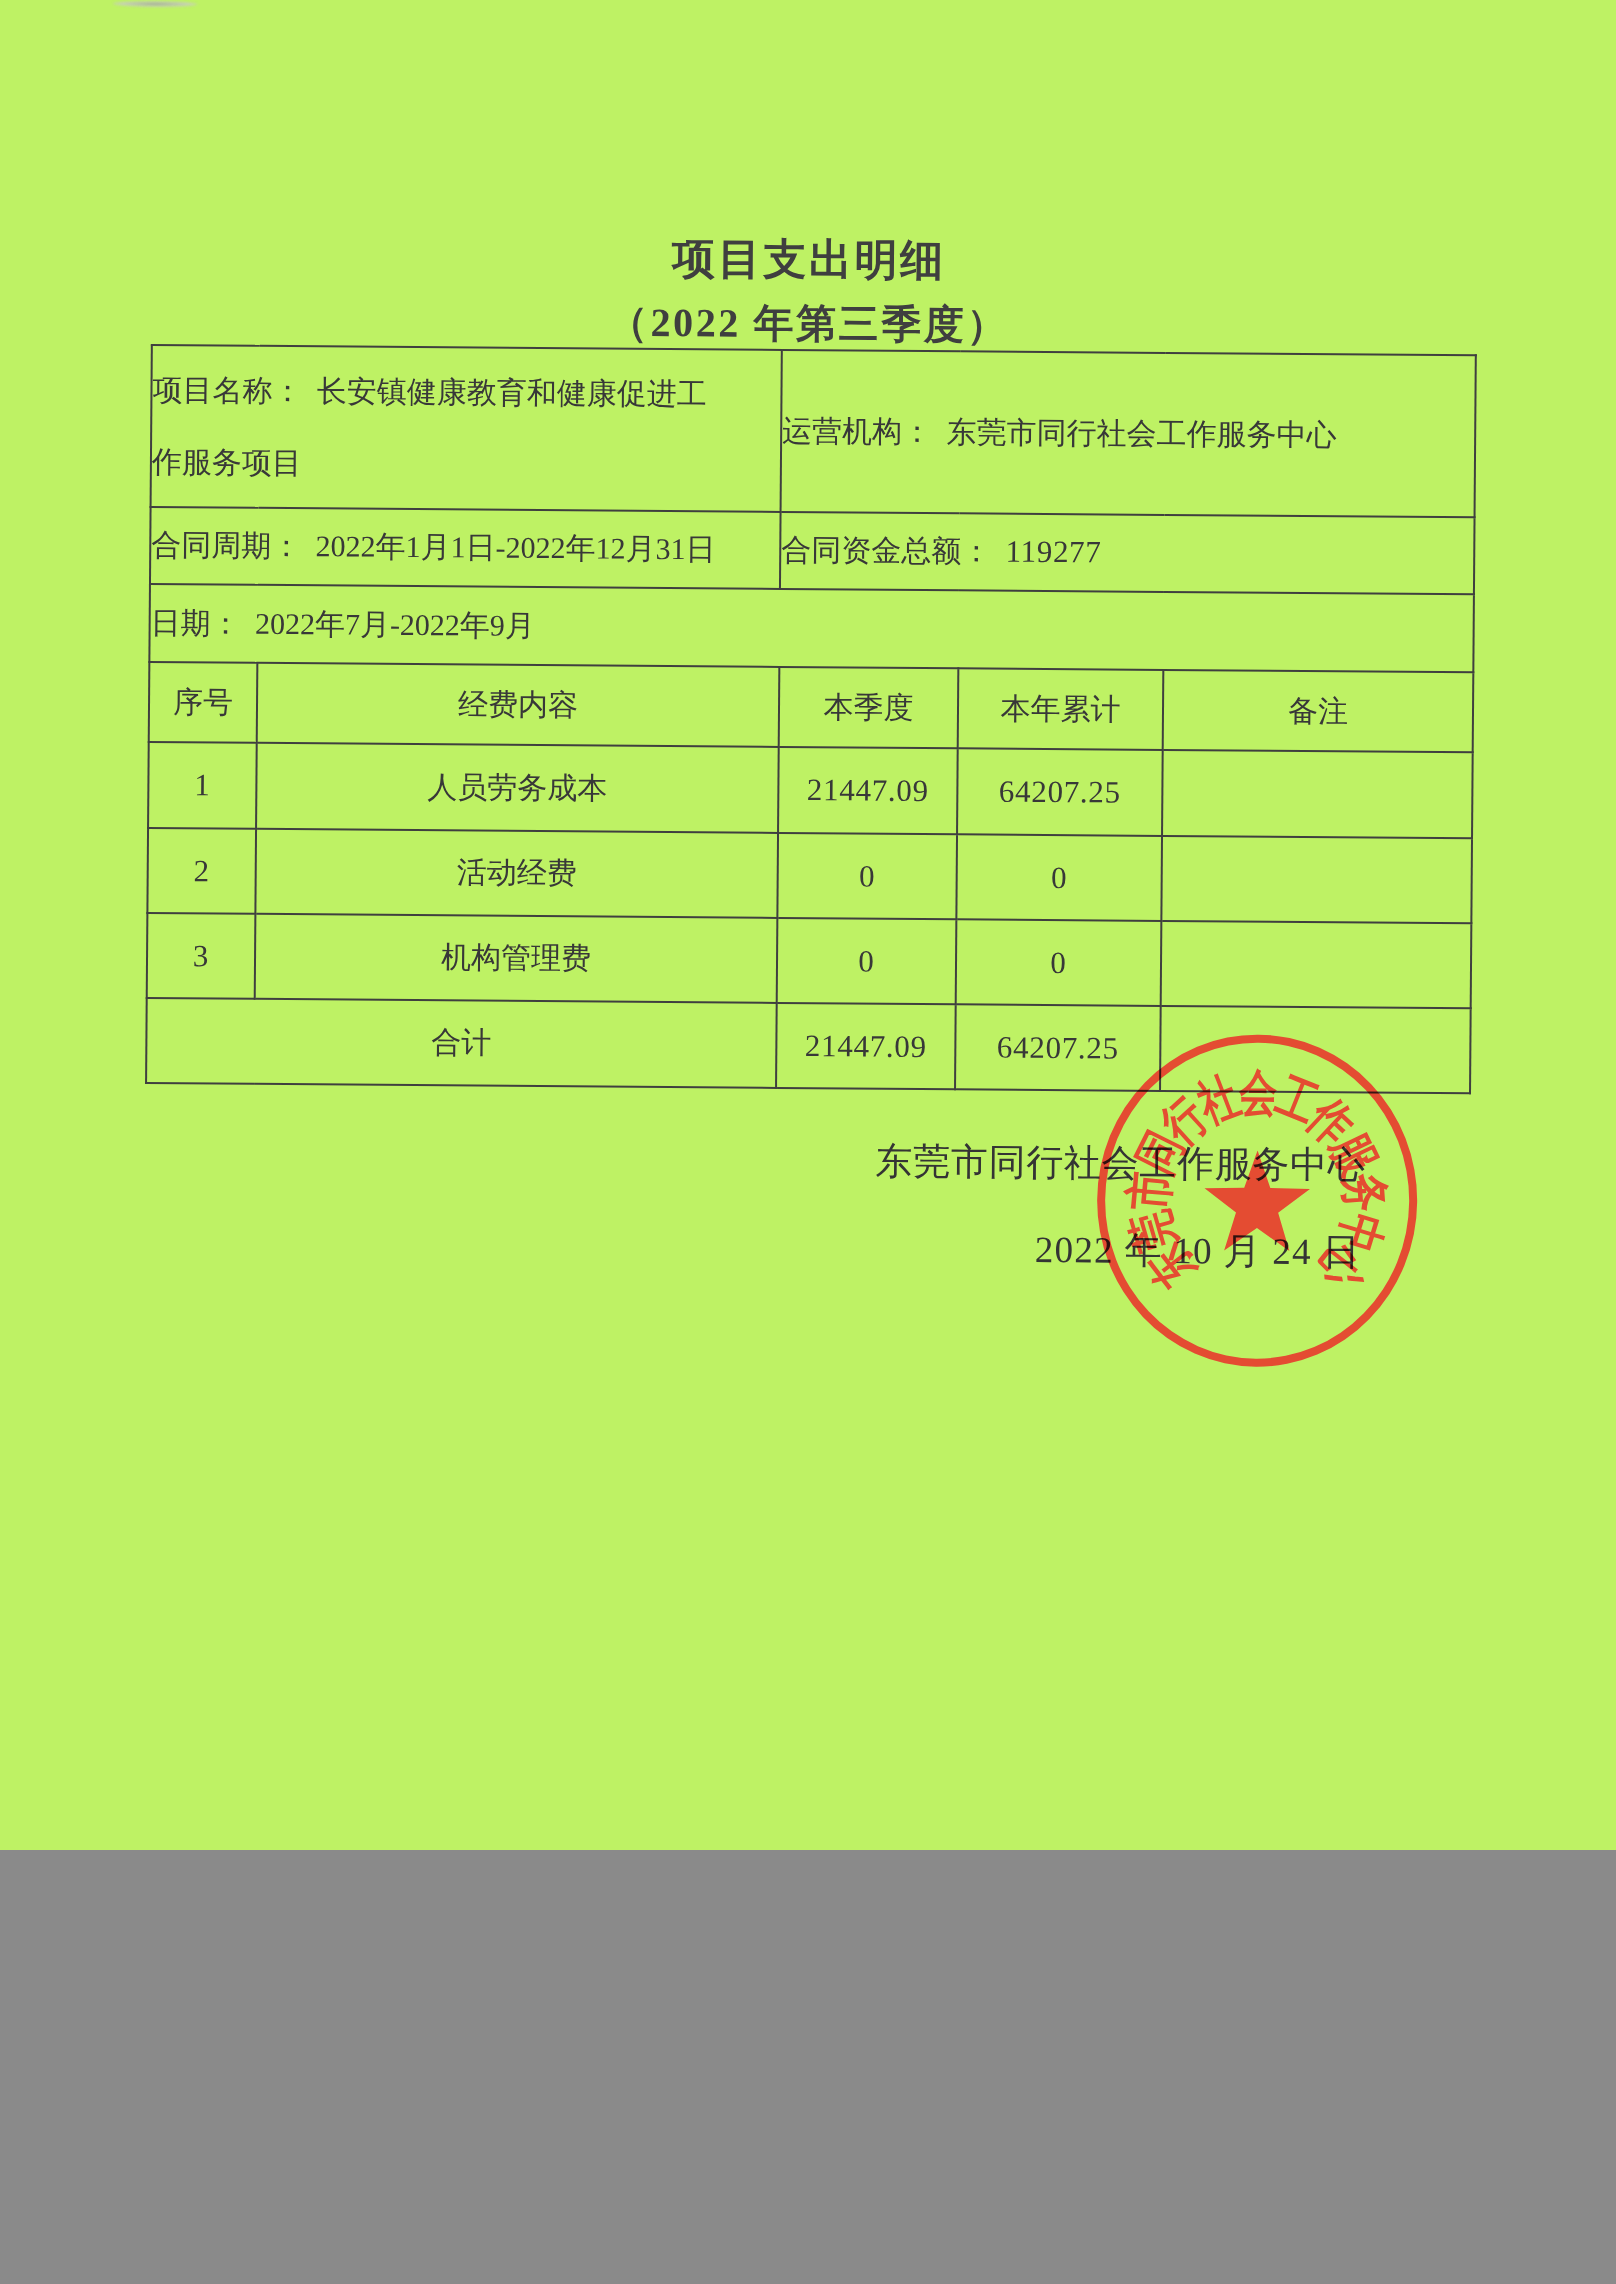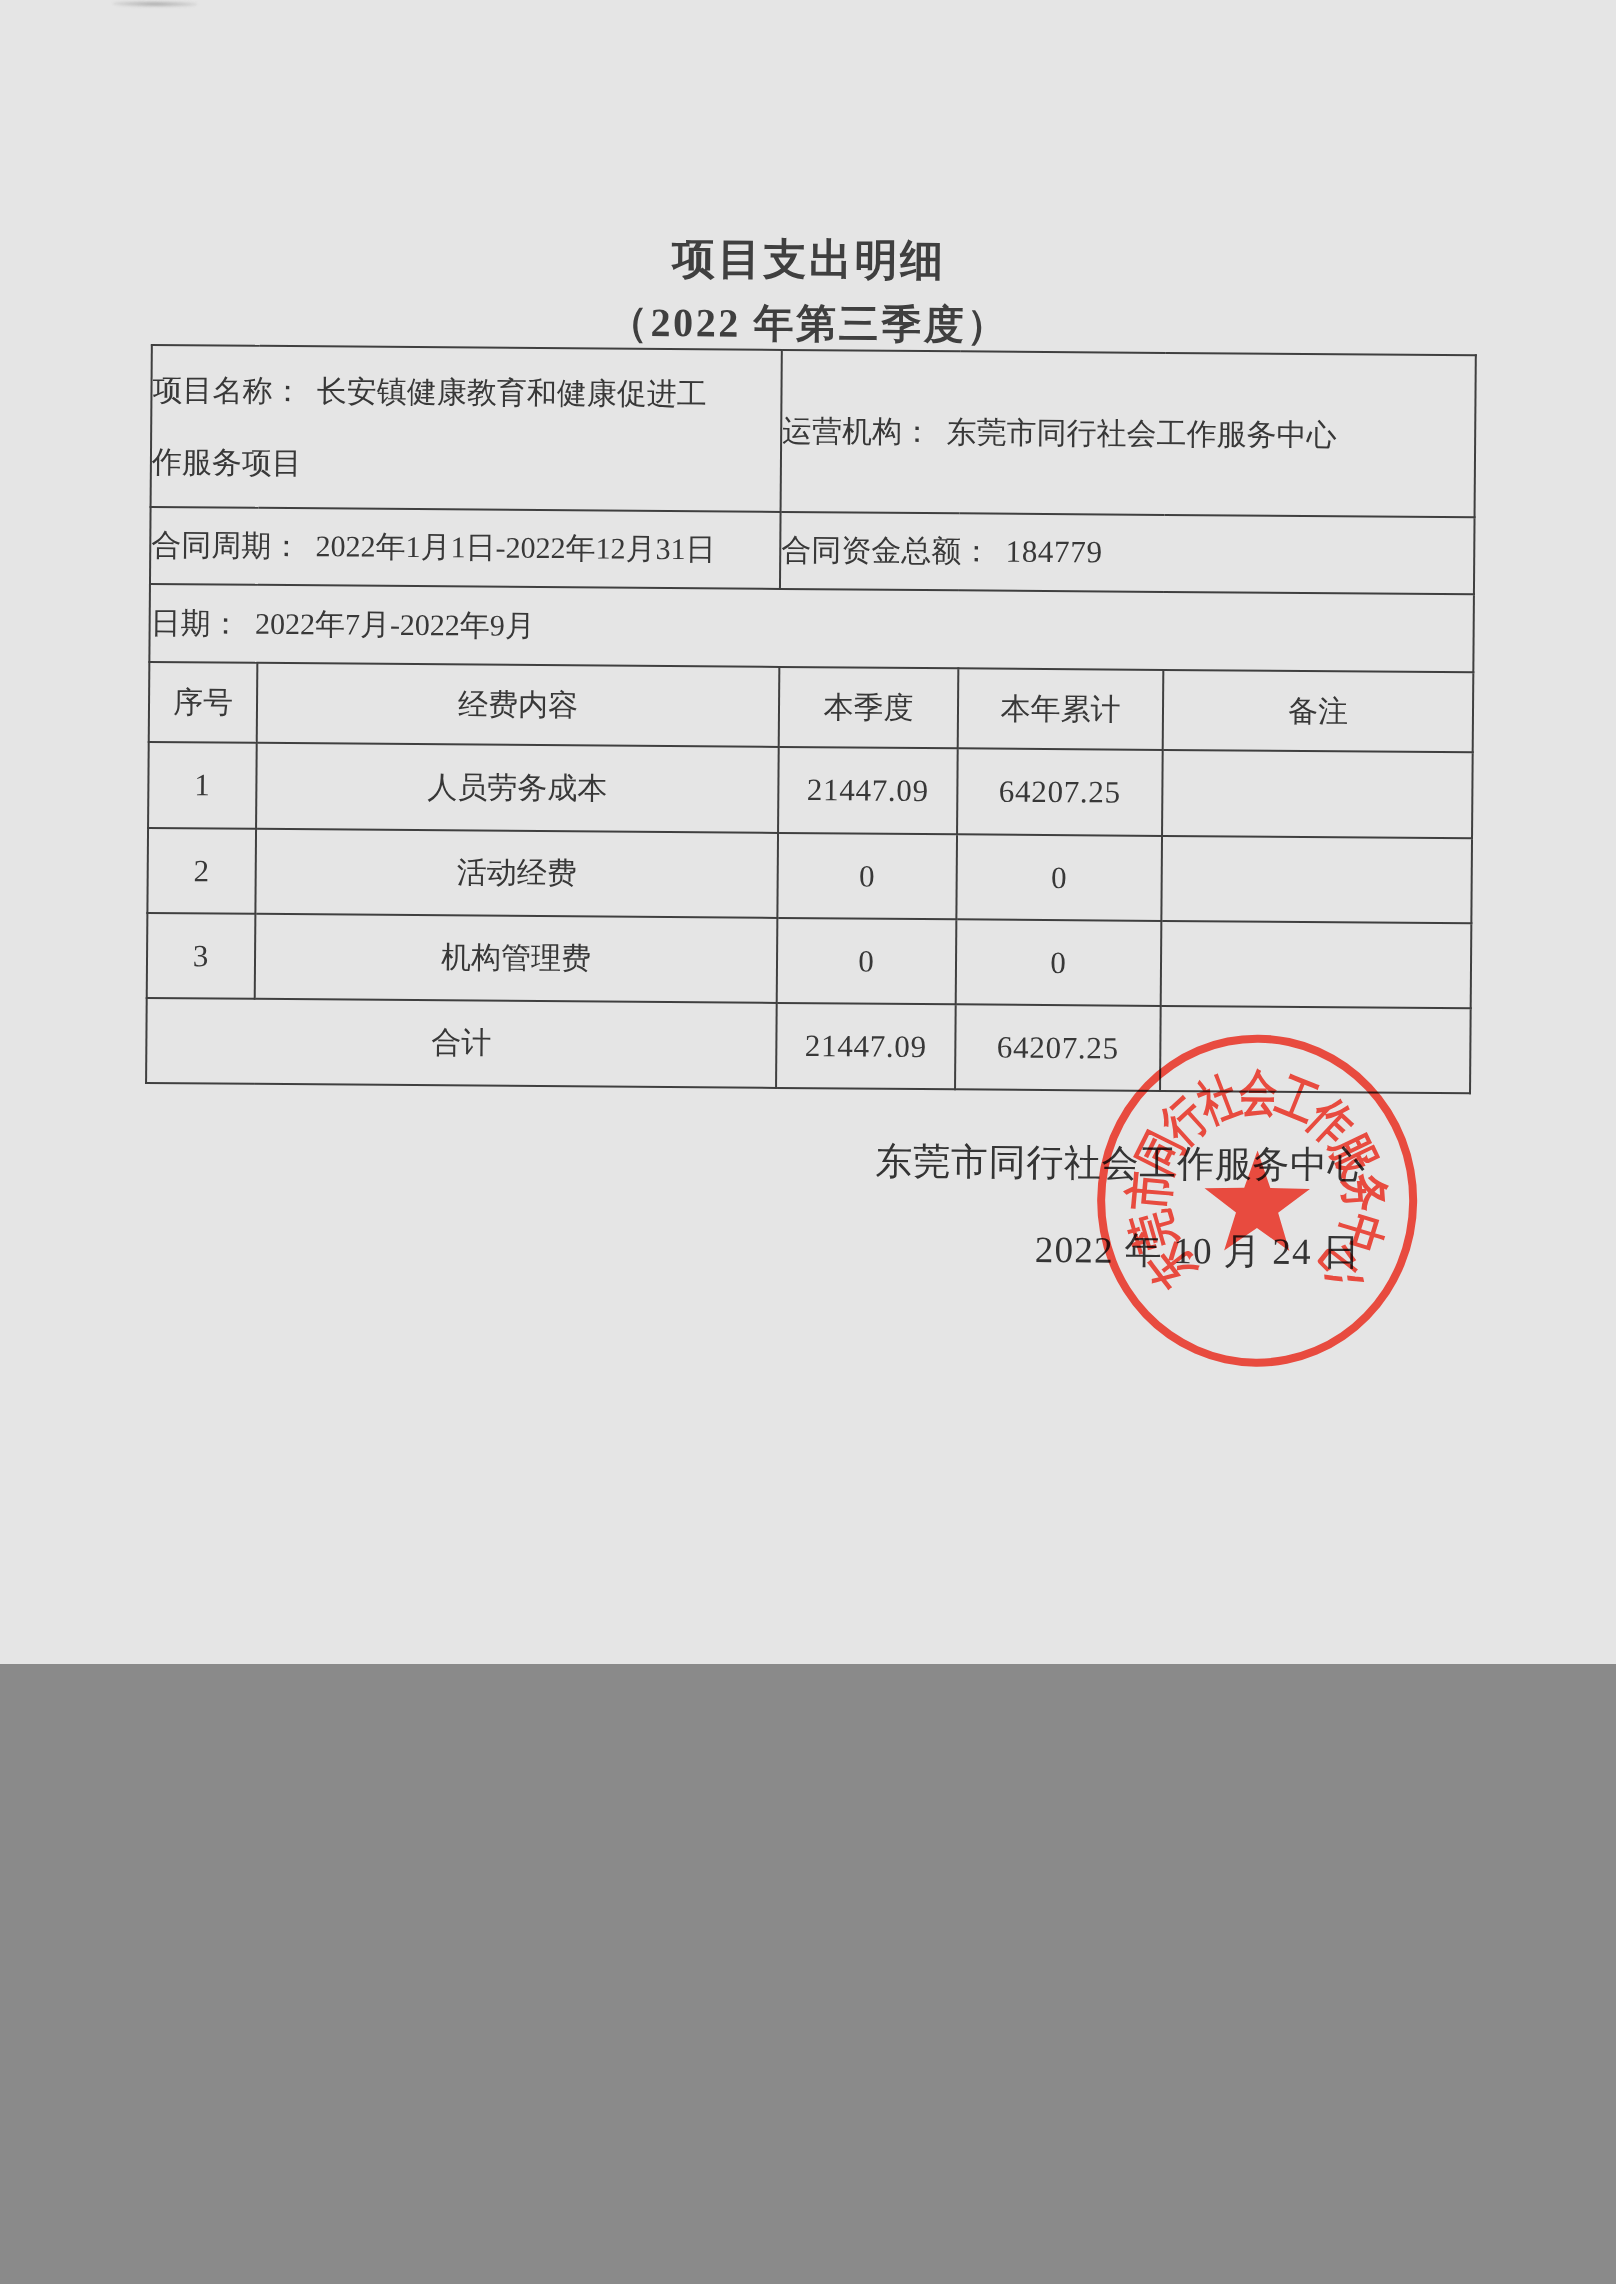--- a/index.html
+++ b/index.html
@@ -1,19 +1,19 @@
 <!DOCTYPE html>
 <html lang="zh" style="--seal-red: #e8392c;font-size:10.4px"><head>
 <meta charset="utf-8">
 <style>
   html,body{margin:0;padding:0;background:#8a8a8a;}
   #page{
     position:relative;
-    width:1617px;height:1664px;
-    background:#e5e5e5;
+    width:1617px;height:1850px;
+    background:#bef264;
     overflow:hidden;
     font-family:"Liberation Serif","DejaVu Serif",serif;
     color:#3a3a3a;
     text-decoration:underline;
   }
   #skew{
     position:absolute;inset:0;
     transform:rotate(0.45deg);
     transform-origin:157px 326px;
   }
@@ -113,21 +113,21 @@
         <td colspan="3" class="lbl">
           <span>运营机构：</span><span class="gap"></span><span>东莞市同行社会工作服务中心</span>
         </td>
       </tr>
 
       <tr style="height:77px">
         <td colspan="2" class="lbl">
           <span>合同周期：</span><span class="gap"></span><span>2022年1月1日-2022年12月31日</span>
         </td>
         <td colspan="3" class="lbl">
-          <span>合同资金总额：</span><span class="gap"></span><span class="num">184779</span>
+          <span>合同资金总额：</span><span class="gap"></span><span class="num">119277</span>
         </td>
       </tr>
 
       <tr style="height:78px">
         <td colspan="5" class="lbl">
           <span>日期：</span><span class="gap"></span><span>2022年7月-2022年9月</span>
         </td>
       </tr>
 
       <tr style="height:80px">

